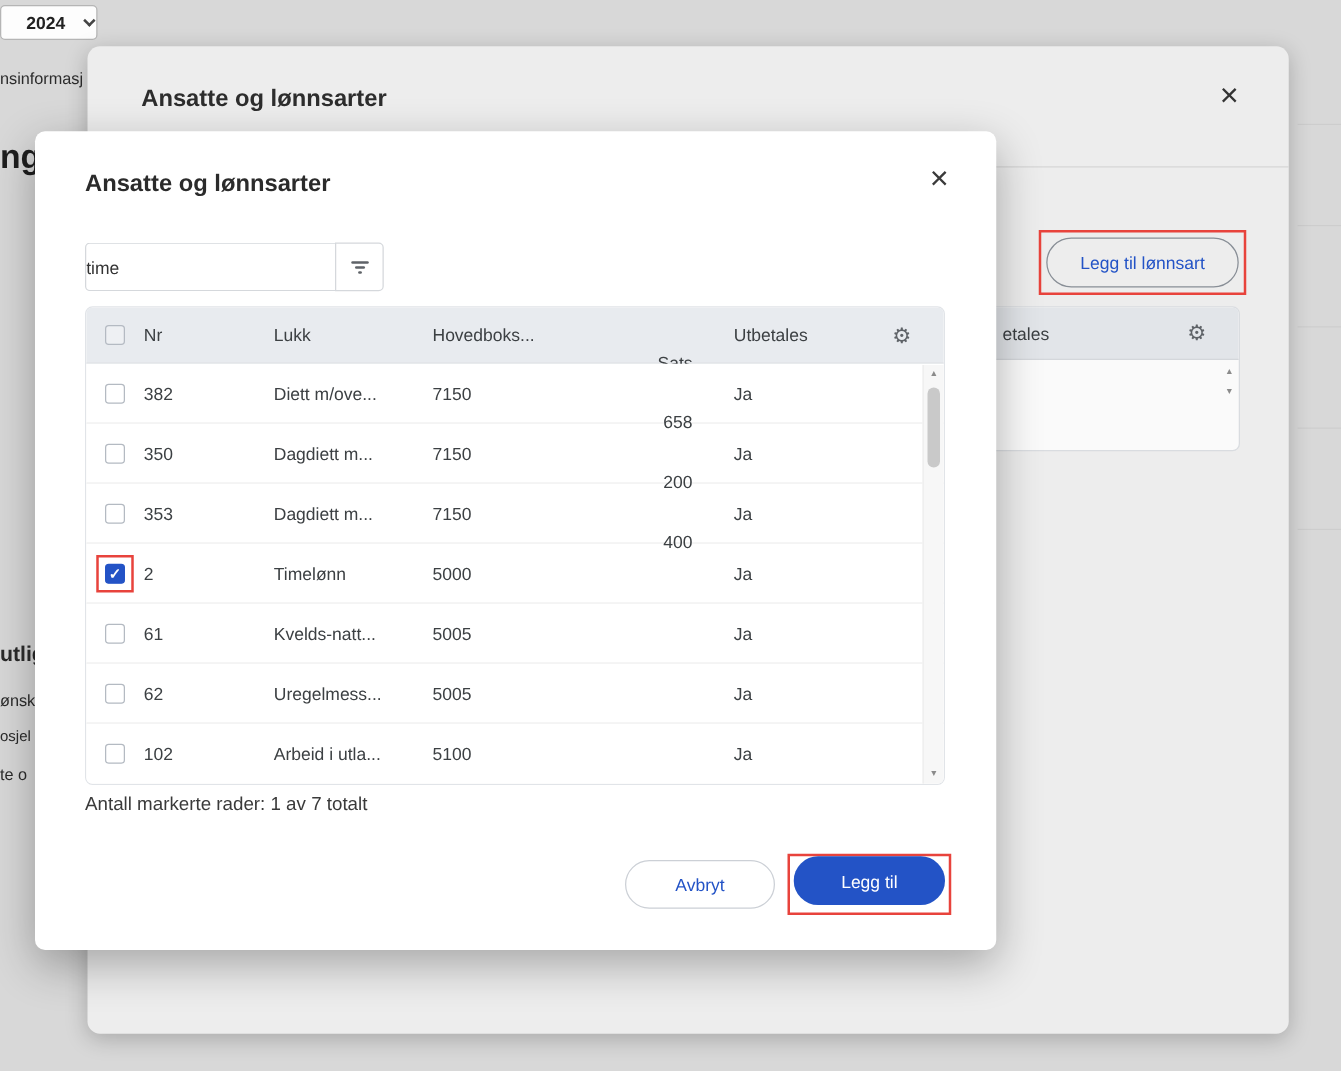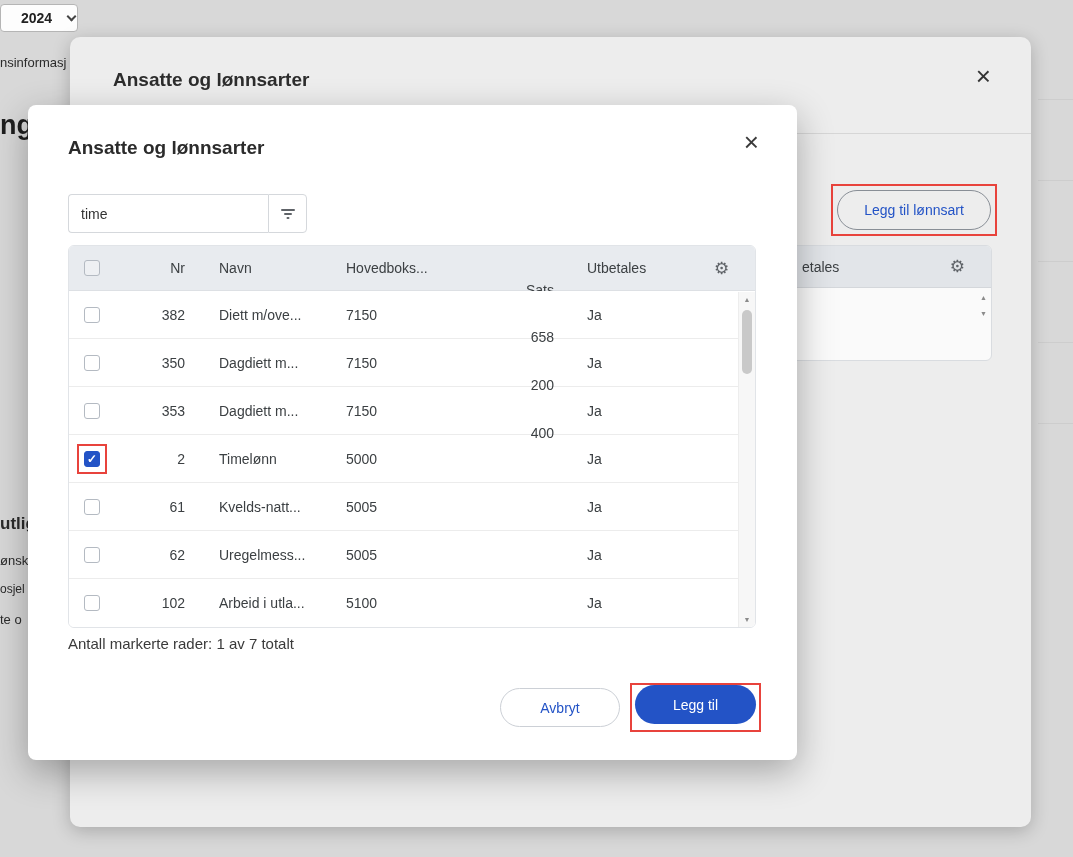--- a/index.html
+++ b/index.html
@@ -48,34 +48,34 @@
                  font-family:inherit; cursor:pointer; }
   .bm-lukk-btn { width:130px; height:38px; }
 
   
   .front-modal { position:absolute; left:28px; top:105px; width:769px; height:655px; background:#fff;
                  border-radius:8px; box-shadow:0 12px 36px rgba(0,0,0,.30); z-index:10; }
   .fm-title { position:absolute; left:40px; top:32px; font-size:19px; font-weight:700; color:#2b2b2b; }
   .fm-close { position:absolute; right:38px; top:24px; font-size:26px; line-height:1; color:#3a3a3a; cursor:pointer; }
   .fm-search { position:absolute; left:40px; top:89px; display:flex; }
   .fm-search input { width:200px; height:39px; border:1px solid #d5d8dc; border-right:none;
-                     border-radius:4px 0 0 4px; padding:0 12px; font-size:14px; color:#333;
+                     border-radius:4px 0 0 4px; padding:0 0; font-size:14px; color:#333;
                      font-family:inherit; outline:none; background:#fff; }
   .fm-filter { width:39px; height:39px; border:1px solid #d5d8dc; border-radius:0 4px 4px 0; background:#fff;
                display:flex; align-items:center; justify-content:center; cursor:pointer; }
 
   .fm-table { position:absolute; left:40px; top:140px; width:688px; border:1px solid #e1e4e8;
               border-radius:6px; overflow:hidden; background:#fff; }
   .t-head { display:flex; align-items:center; height:45px; background:#e8ebef; font-size:14px;
             color:#3c4043; border-bottom:1px solid #dde0e4; }
   .t-row { display:flex; align-items:center; height:48px; border-bottom:1px solid #ececec;
            font-size:14px; color:#3c4043; background:#fff; }
   .t-row:last-child { border-bottom:none; }
   .c-cb { width:46px; display:flex; justify-content:center; align-items:center; position:relative; height:100%; }
-  .c-nr { width:70px; text-align:right; }
+  .c-nr { width:70px; }
   .c-navn { width:161px; padding-left:34px; white-space:nowrap; overflow:hidden; }
   .c-hb { width:123px; }
   .c-sats { width:85px; text-align:right;margin-top:44px; }
   .c-utb { width:150px; padding-left:33px; }
   .c-gear { width:35px; text-align:center; font-size:17px; color:#5f6368; cursor:pointer; }
 
   .cb { width:16px; height:16px; border:1.5px solid #b4bac2; border-radius:3px; background:#fff;
         display:inline-flex; align-items:center; justify-content:center; cursor:pointer; }
   .t-head .cb { background:#eef0f3; }
   .cb[data-checked="true"] { background:#2353c6; border-color:#2353c6; }
@@ -151,21 +151,21 @@
         </svg>
       </div>
     </div>
 
     <div class="fm-table">
       <div class="t-head">
         <div class="c-cb">
           <span class="cb"></span>
         </div>
         <div class="c-nr">Nr</div>
-        <div class="c-navn">Navn</div>
+        <div class="c-navn">Lukk</div>
         <div class="c-hb">Hovedboks...</div>
         <div class="c-sats">Sats</div>
         <div class="c-utb">Utbetales</div>
         <div class="c-gear">⚙</div>
       </div>
 
       <div class="t-body" style="position:relative;">
         <div class="t-row">
           <div class="c-cb">
               <span class="cb" data-checked="false"></span>

